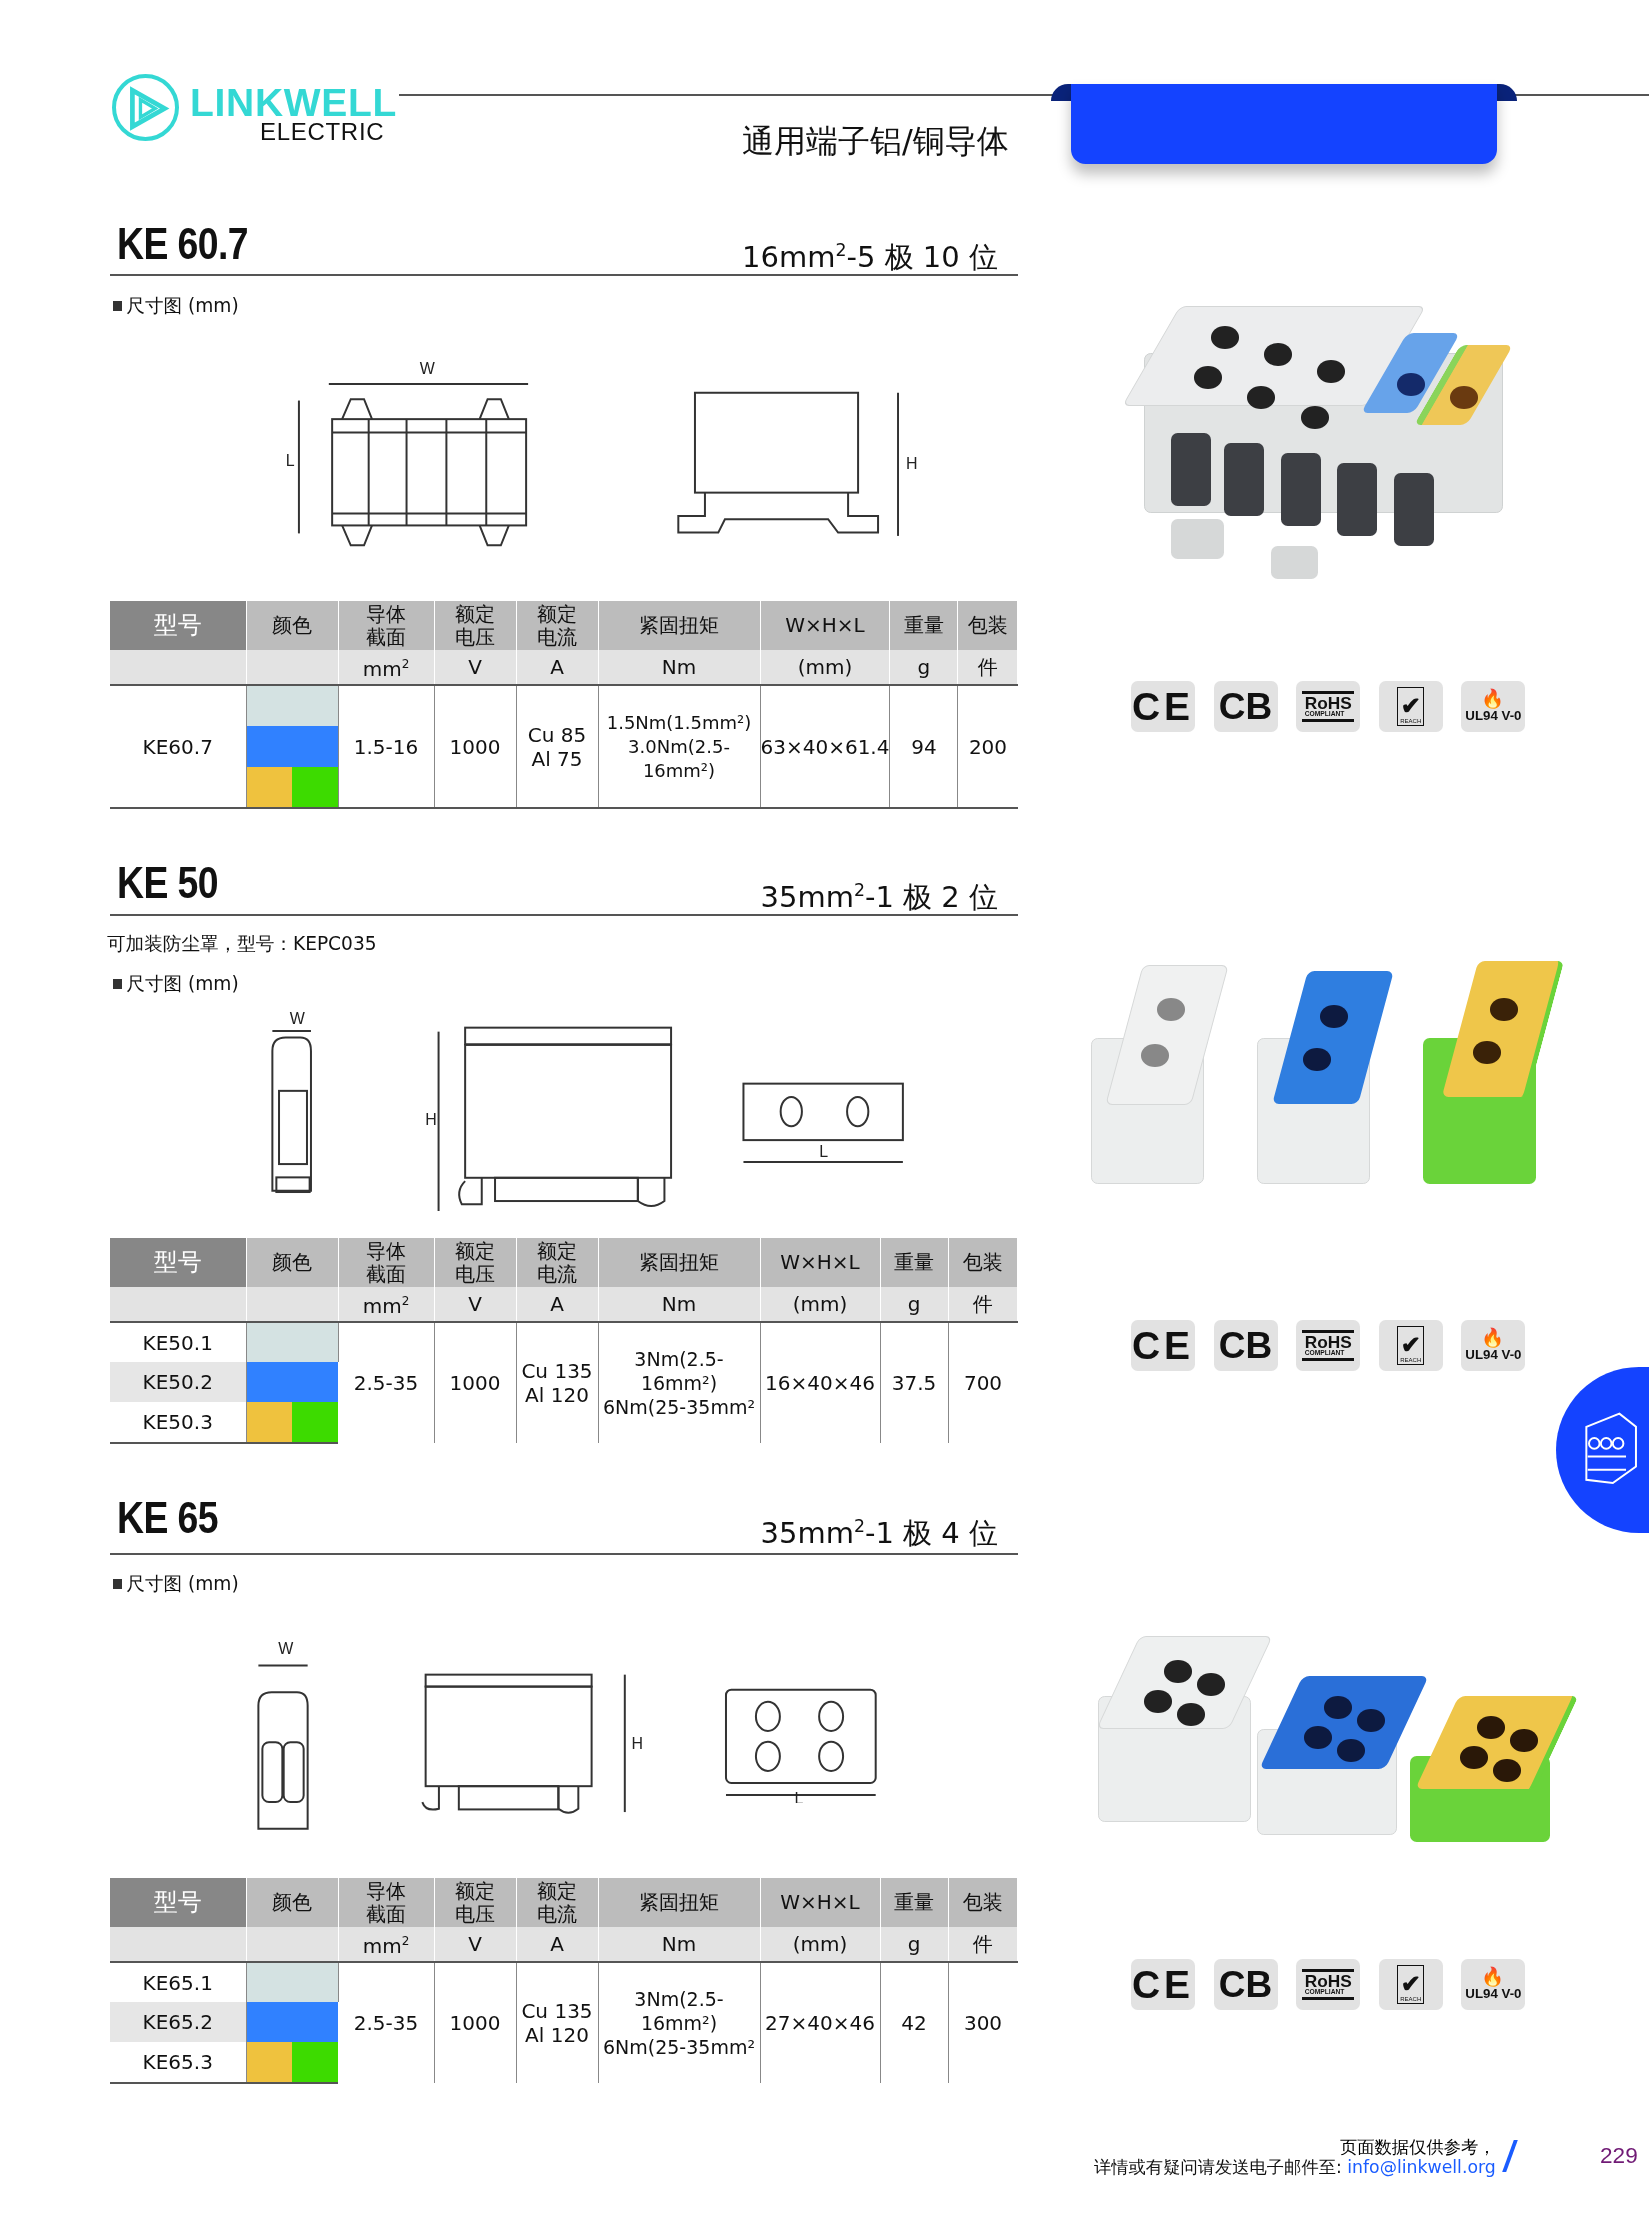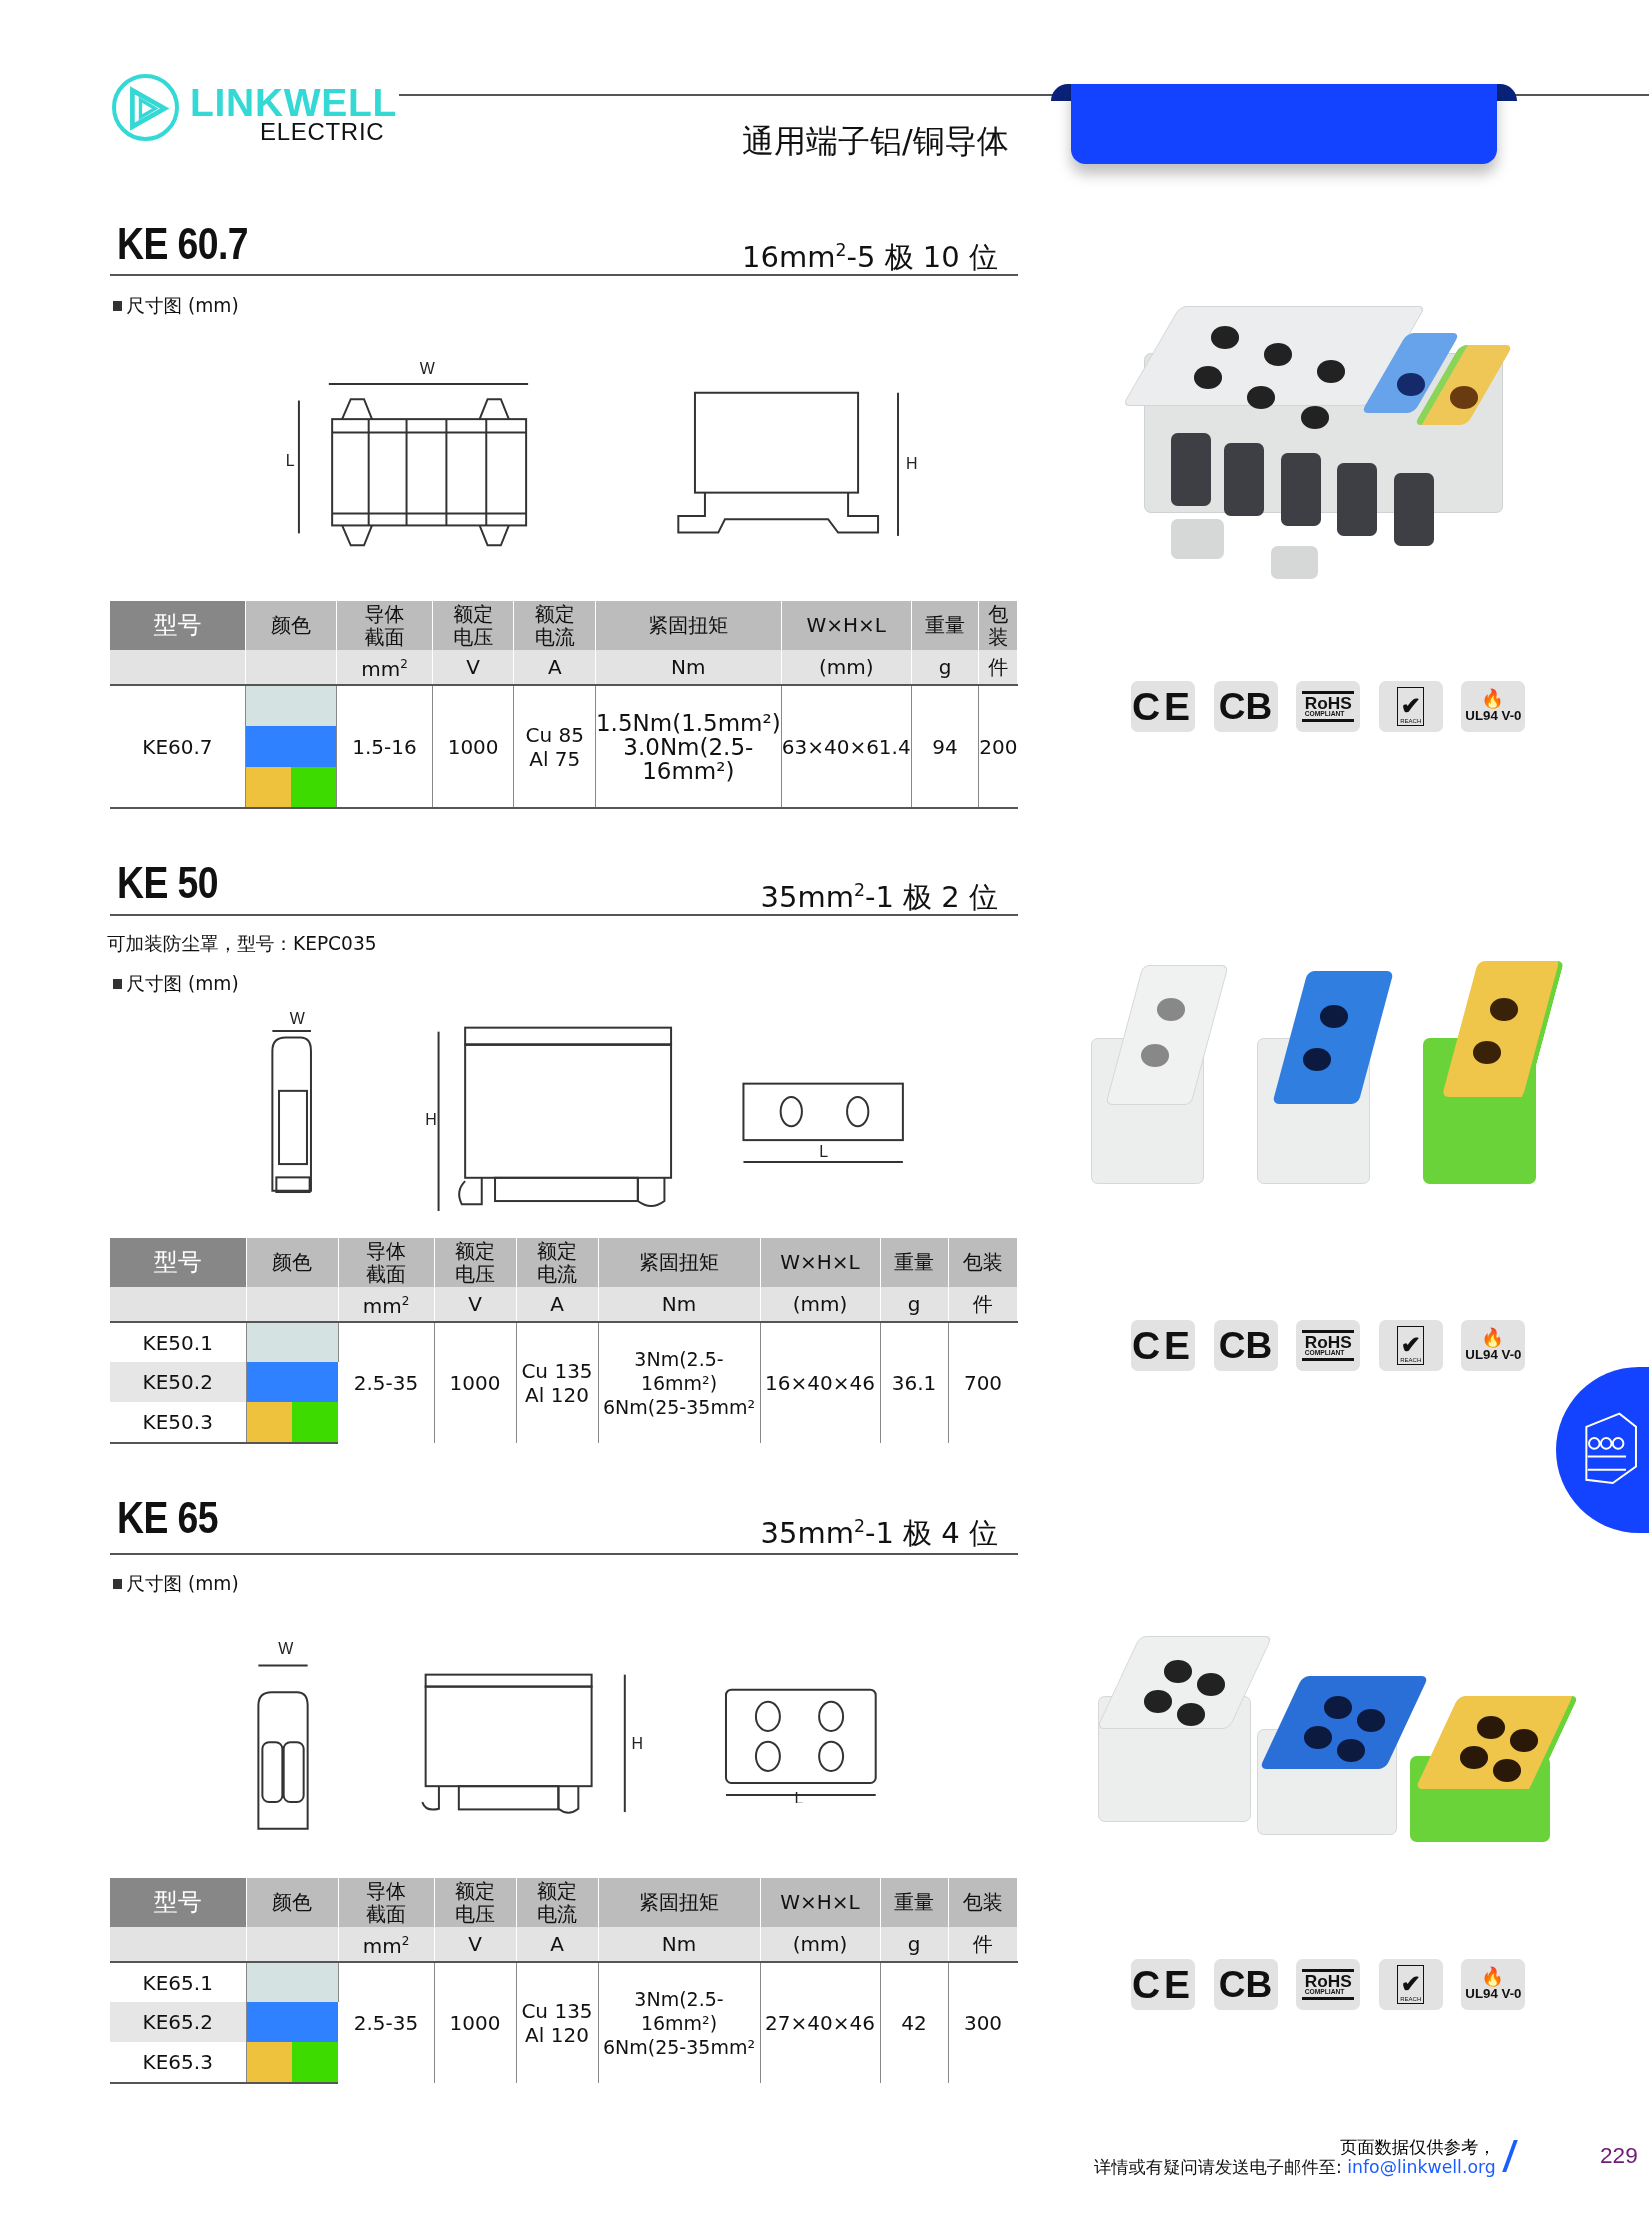--- a/index.html
+++ b/index.html
@@ -188,21 +188,21 @@
         <span class="sw sw-grey" style="height:40px"></span>
         <span class="sw sw-blue" style="height:41px"></span>
         <span class="sw sw-yg" style="height:40px">
             <span class="sw-y"></span>
             <span class="sw-g"></span>
           </span>
       </td>
       <td>1.5-16</td>
       <td>1000</td>
       <td><span>Cu 85</span><br><span>Al 75</span></td>
-      <td style="font-size:23px"><span>1.5Nm(1.5mm²)</span><br><span>3.0Nm(2.5-16mm²)</span></td>
+      <td style="font-size:18px"><span>1.5Nm(1.5mm²)</span><br><span>3.0Nm(2.5-16mm²)</span></td>
       <td>63×40×61.4</td>
       <td>94</td>
       <td>200</td>
     </tr>
   </tbody>
 </table>
 
 <div class="abs certs" style="top:681px">
   <div class="cert">
       <span class="cert-ce">CE</span>
@@ -296,21 +296,21 @@
   </thead>
   <tbody>
     <tr>
       <td class="m" style="height:40px">KE50.1</td>
       <td class="col" style="background:#d4e2e2"></td>
       <td rowspan="3">2.5-35</td>
       <td rowspan="3">1000</td>
       <td rowspan="3"><span>Cu 135</span><br><span>Al 120</span></td>
       <td rowspan="3" style="font-size:19px"><span>3Nm(2.5-16mm²)</span><br><span>6Nm(25-35mm²</span></td>
       <td rowspan="3">16×40×46</td>
-      <td rowspan="3">36.1</td>
+      <td rowspan="3">37.5</td>
       <td rowspan="3">700</td>
     </tr>
     <tr>
       <td class="m rowalt" style="height:40px;border-top:none">KE50.2</td>
       <td class="col" style="background:#3081ff;border-top:none"></td>
     </tr>
     <tr>
       <td class="m" style="height:40px;border-top:none">KE50.3</td>
       <td class="col" style="border-top:none">
           <span class="sw sw-yg" style="height:40px">

